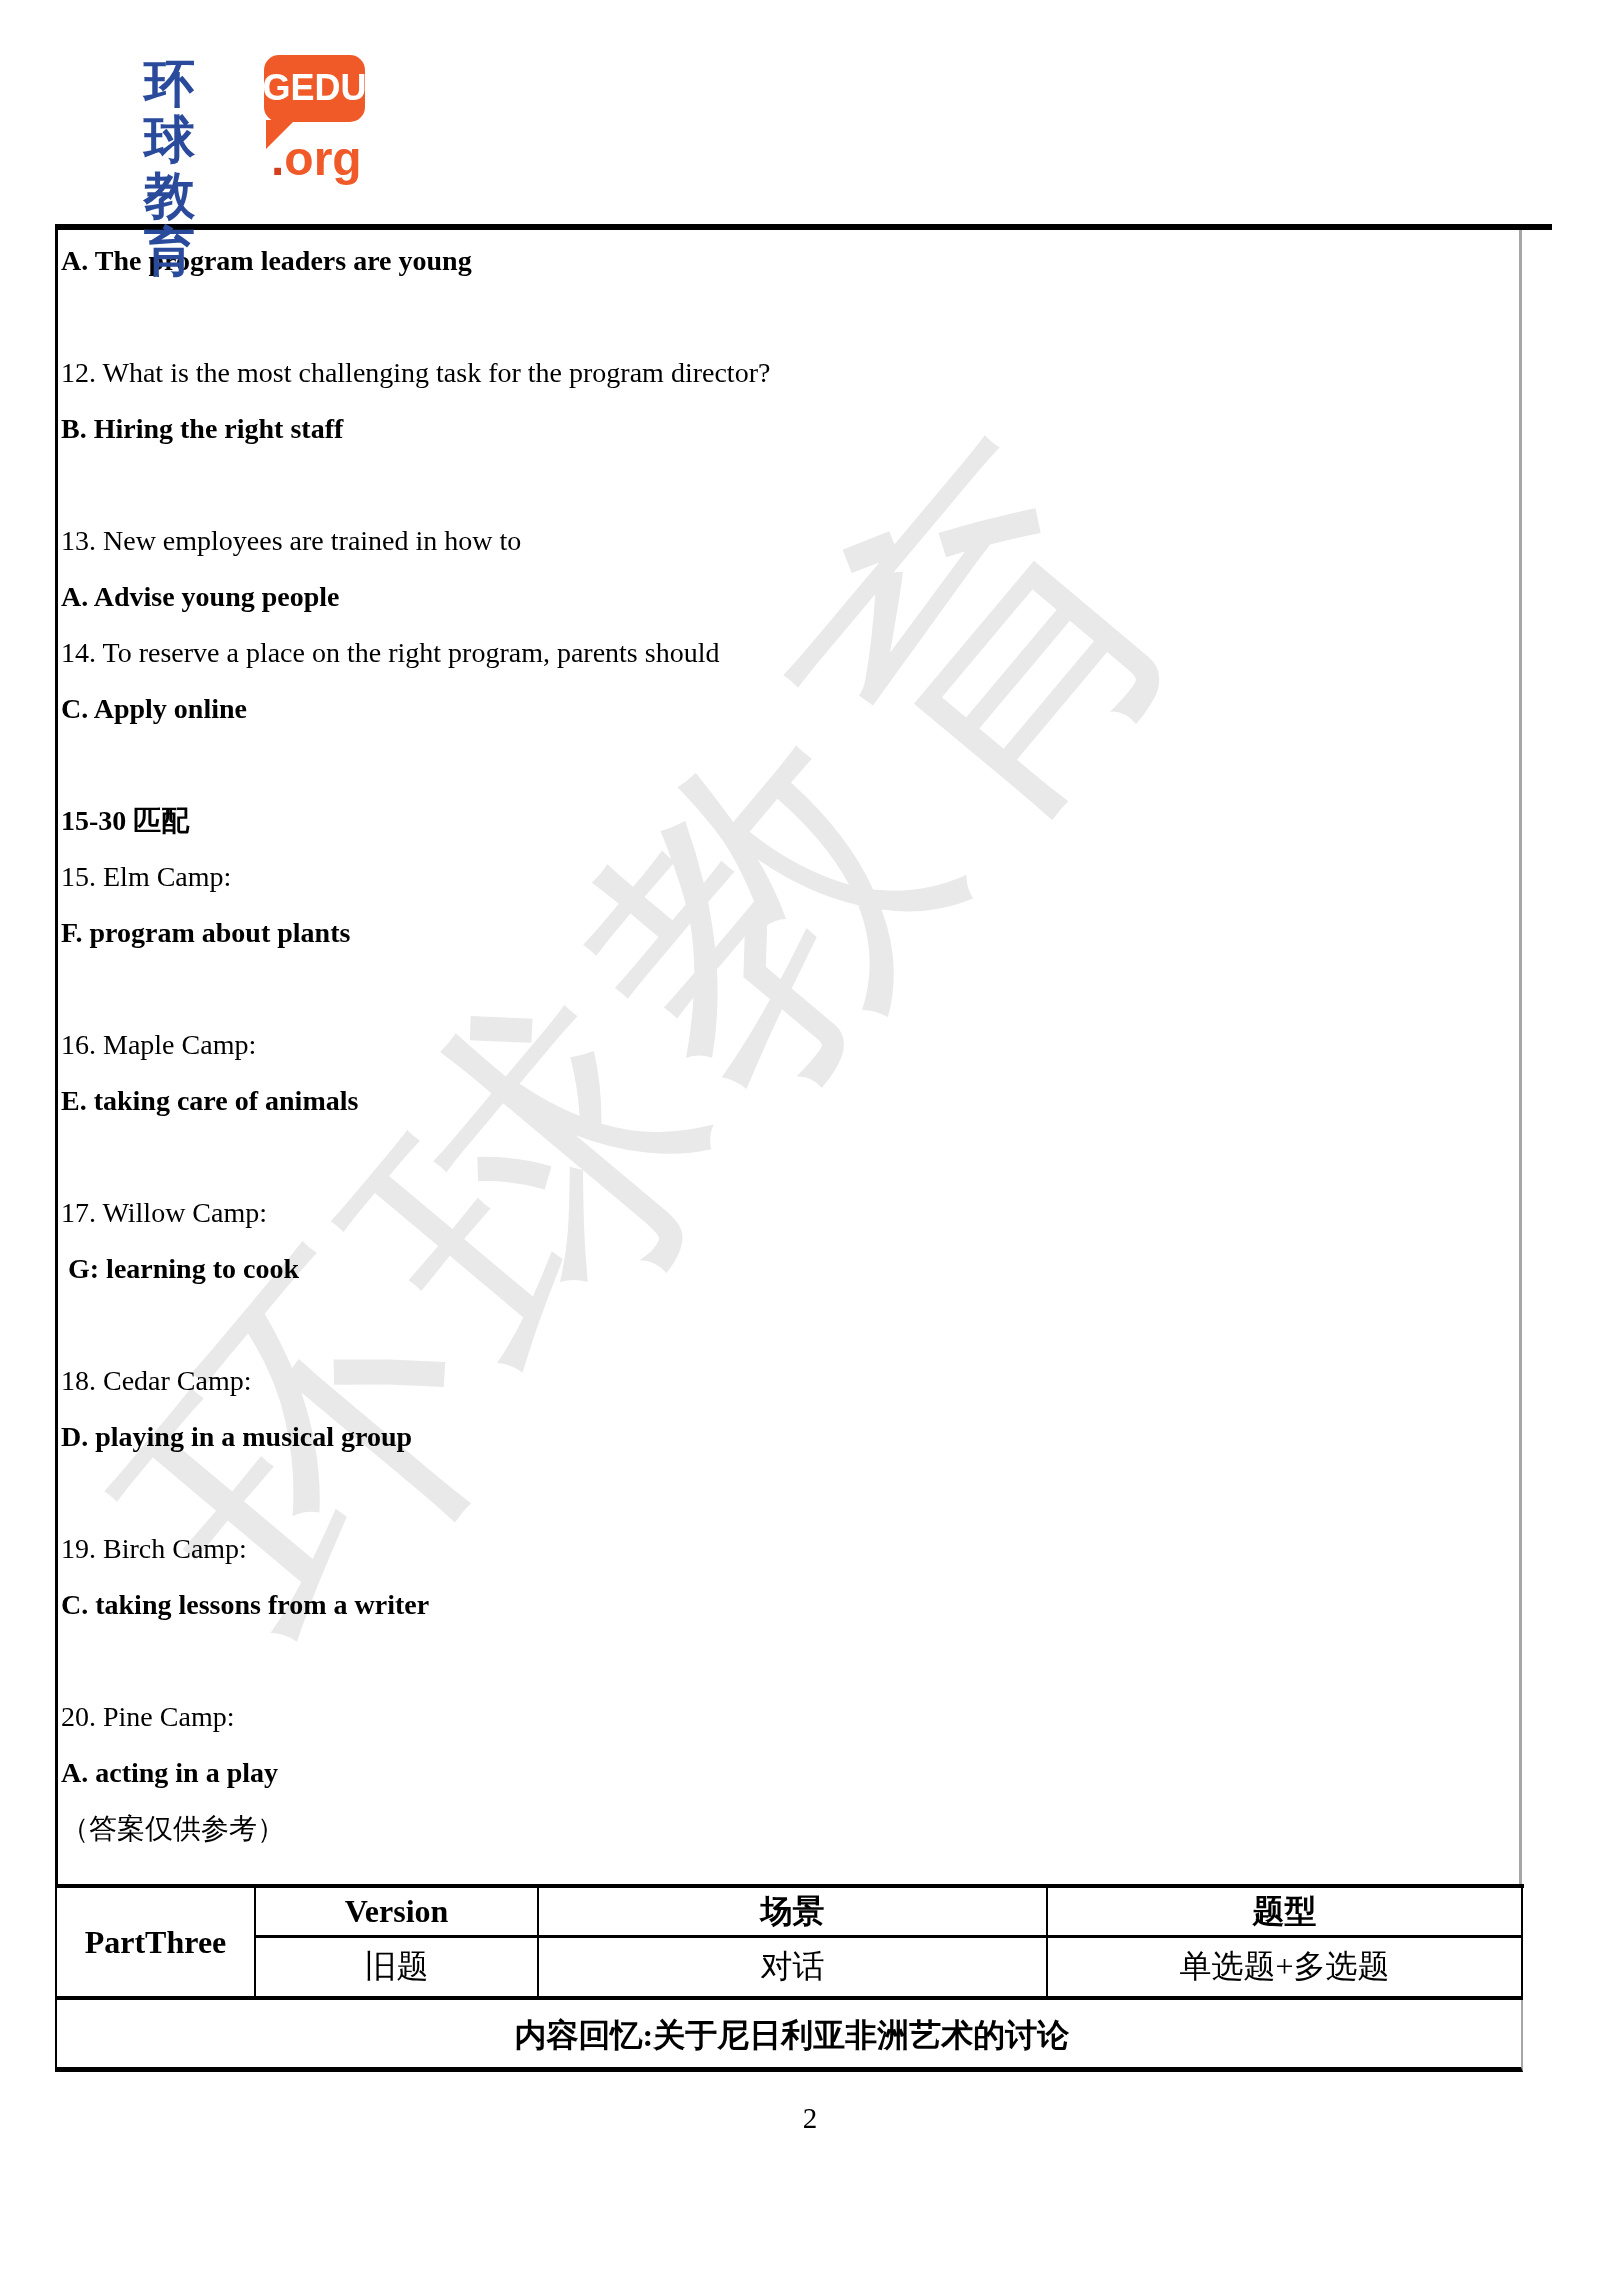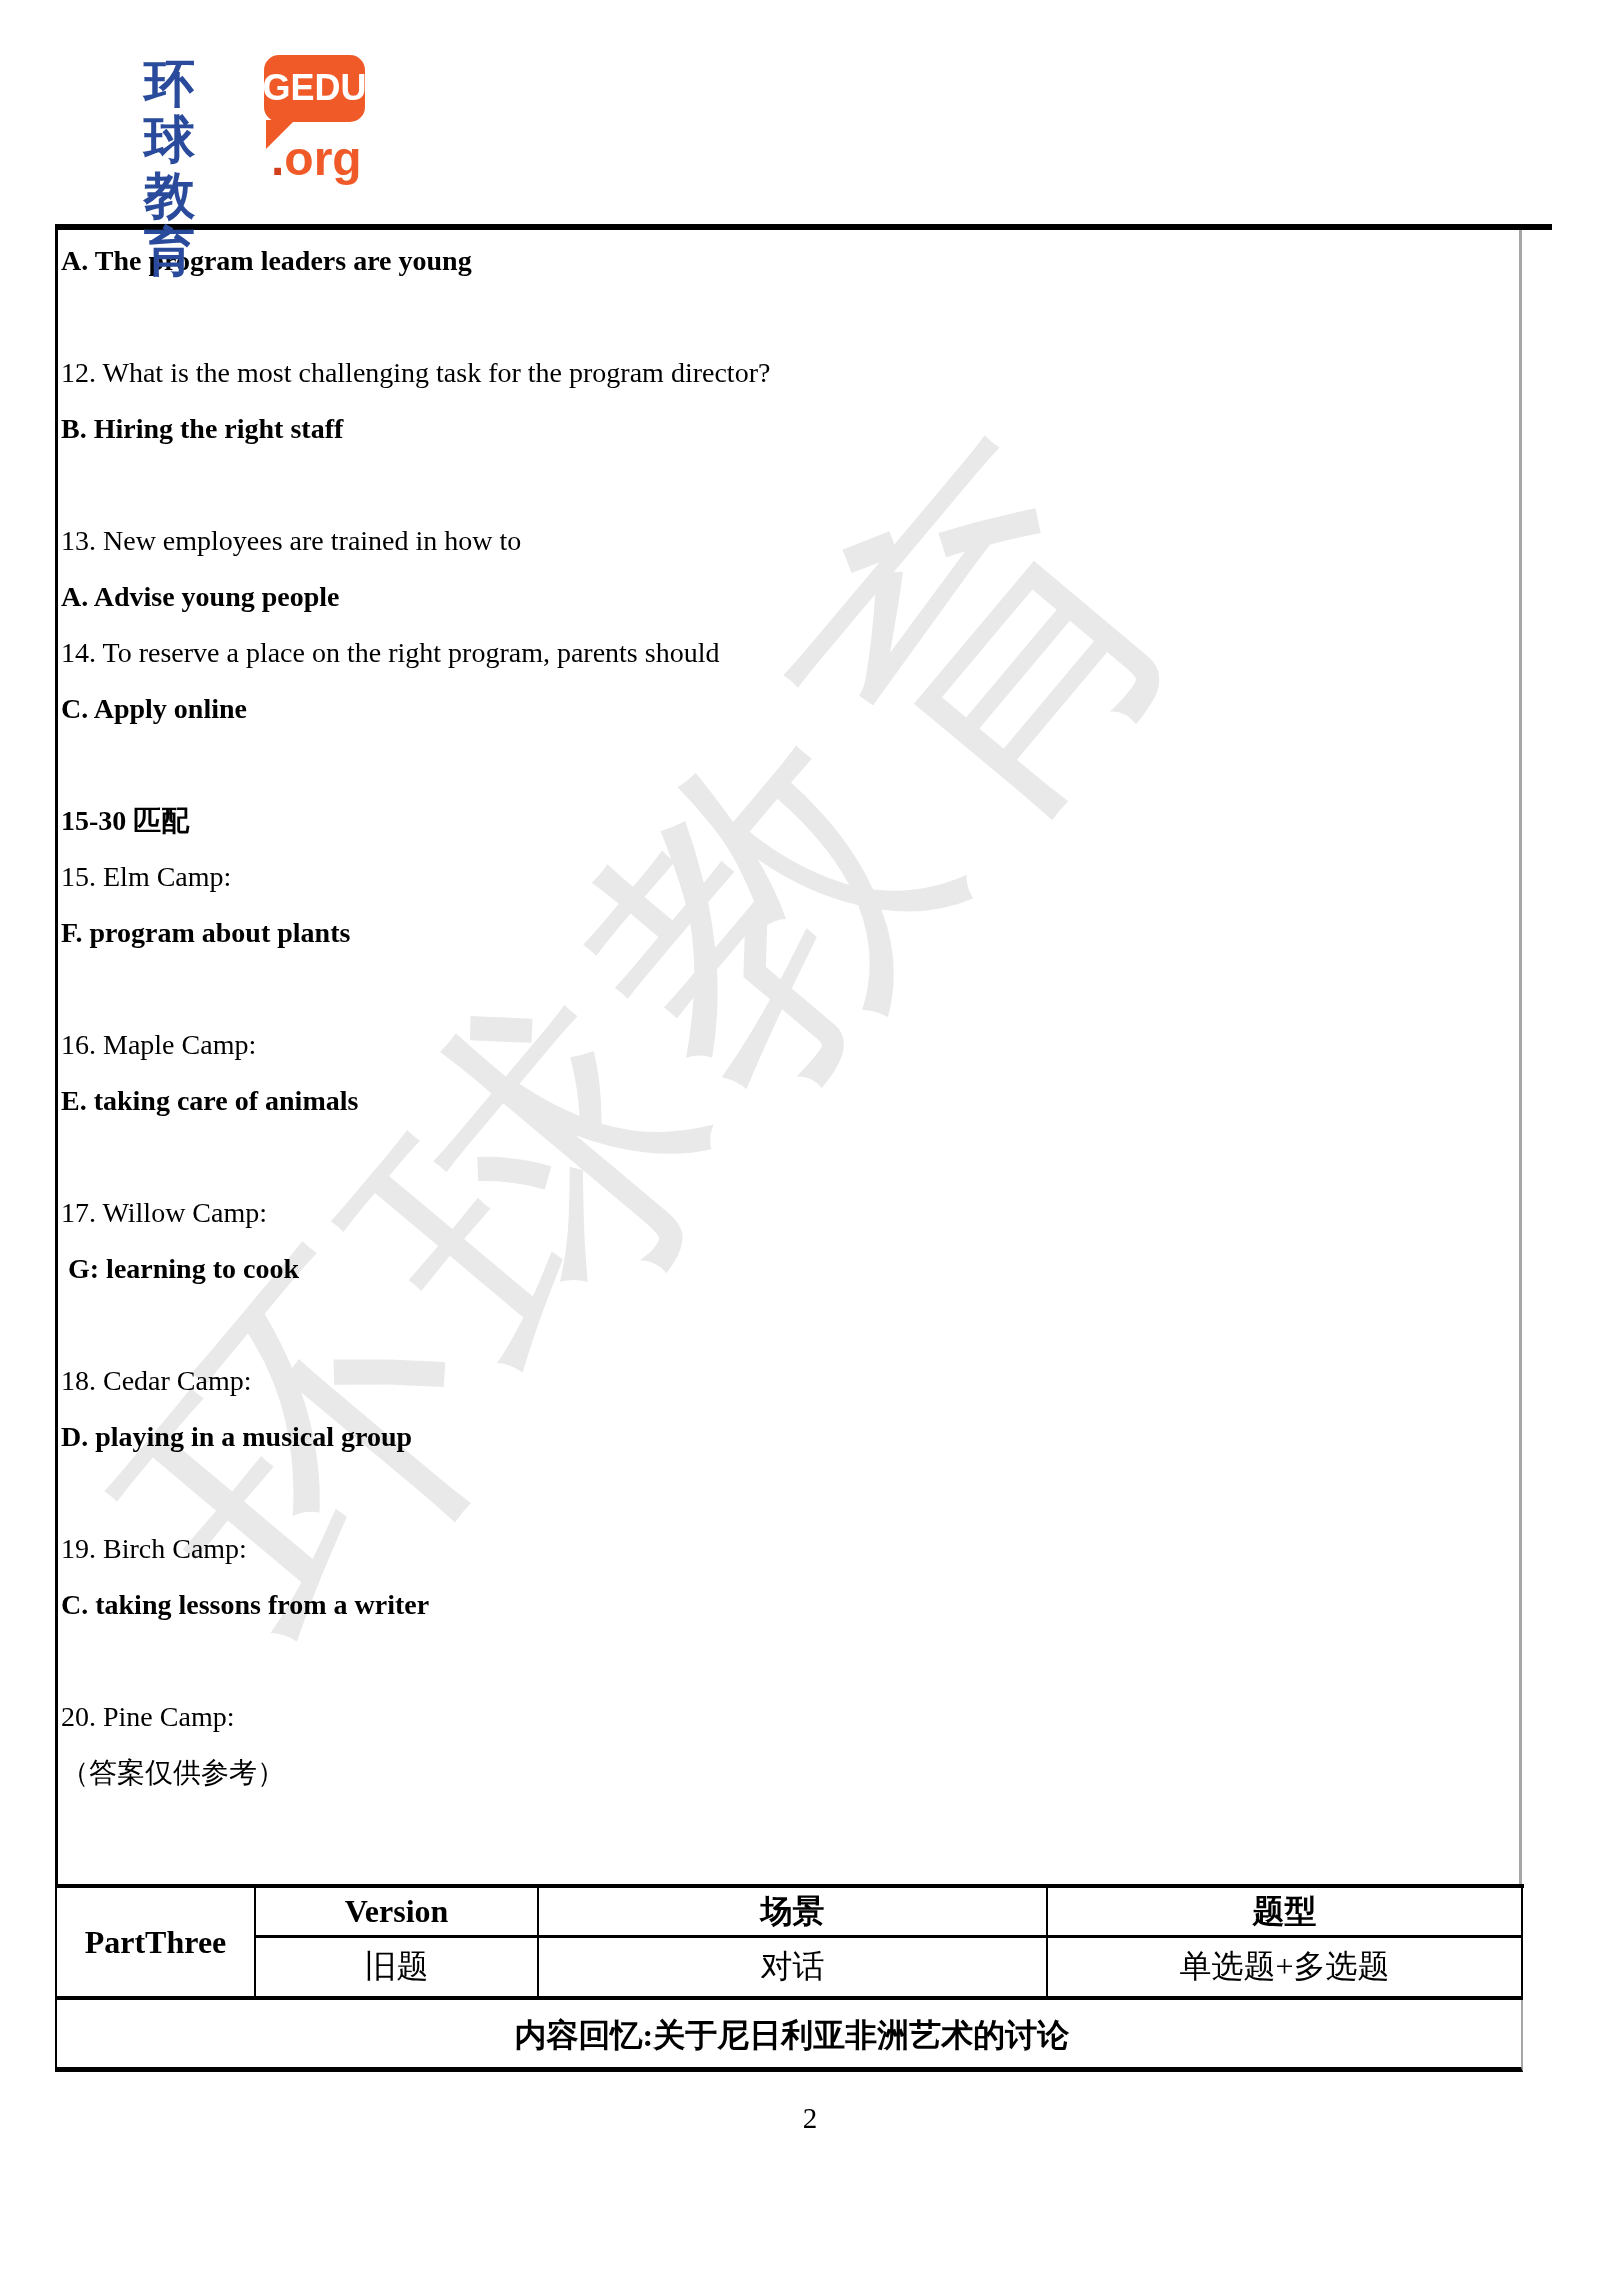--- a/index.html
+++ b/index.html
@@ -213,20 +213,21 @@
       <p class="line">&nbsp;</p>
 
       <p class="line">19. Birch Camp:</p>
 
       <p class="line bold">C. taking lessons from a writer</p>
 
       <p class="line">&nbsp;</p>
 
       <p class="line">20. Pine Camp:</p>
 
+      <p class="line bold">A. acting in a play</p>
 
       <p class="line">（答案仅供参考）</p>
     </div>
 
   <div class="ptable">
     <div class="pt-part">
       <span>Part</span>
       <span>Three</span>
     </div>
     <div class="pt-h" style="grid-column:2">Version</div>

